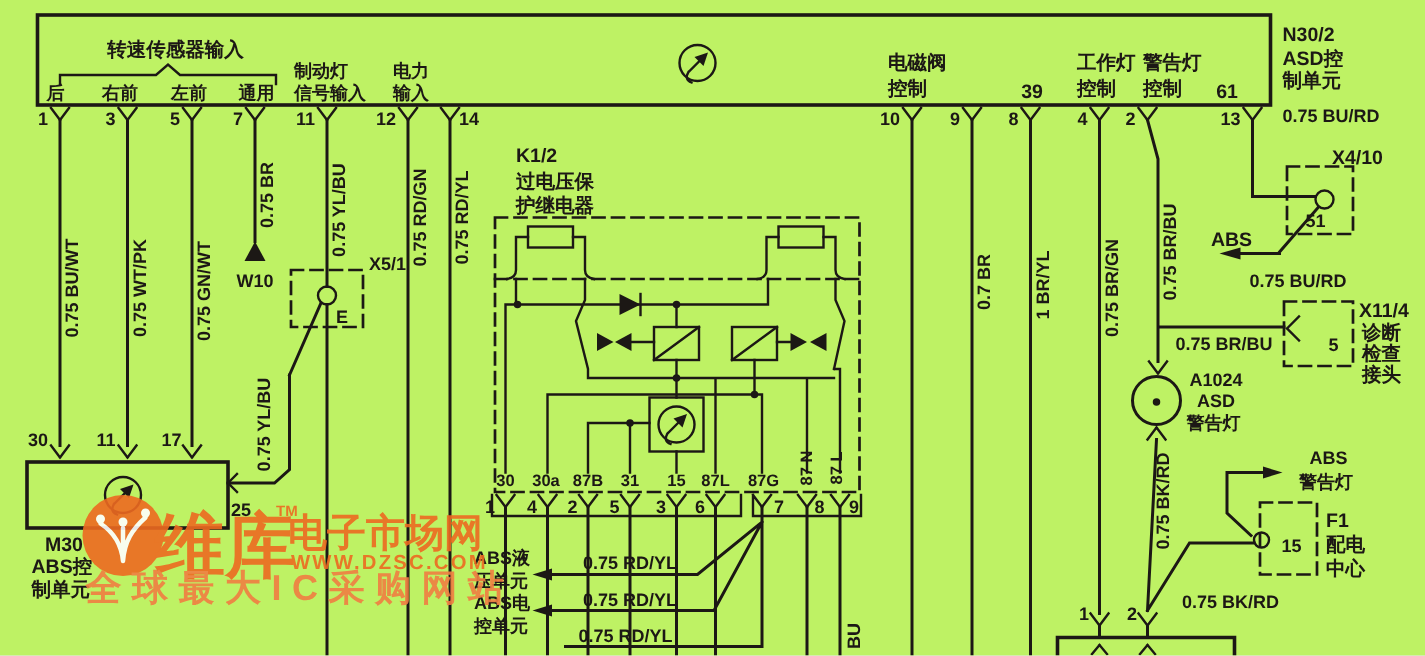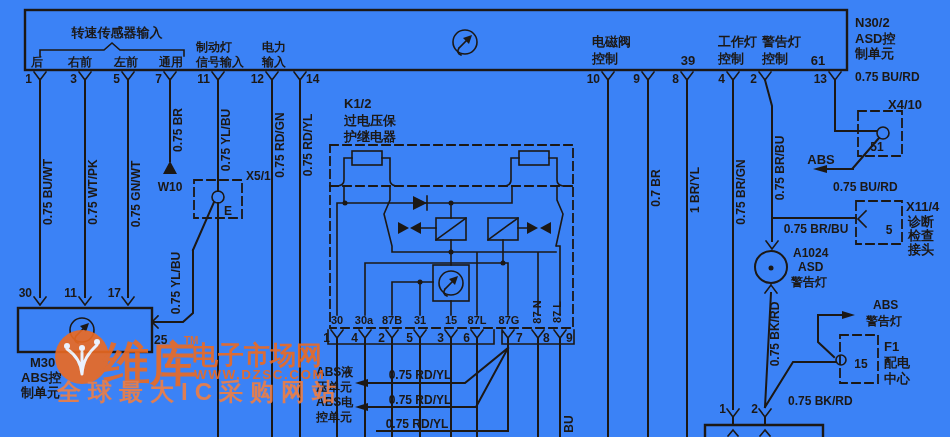--- a/index.html
+++ b/index.html
@@ -1,16 +1,16 @@
 <!DOCTYPE html>
 <html><head>
 <meta charset="utf-8">
 <style>
   html,body{margin:0;padding:0;background:#e8e8e8;}
-  .stage{width:950px;height:437px;background:#3b82f6;position:relative;overflow:hidden;}
+  .stage{width:950px;height:437px;background:#bef264;position:relative;overflow:hidden;}
   svg{display:block;}
   .ink{stroke:#1c1815;fill:none;stroke-width:2;stroke-linecap:square;}
   .thin{stroke-width:1.6;}
   .thick{stroke-width:2.4;}
   .dashed{stroke-dasharray:8 5;stroke-width:1.8;}
   .blk{fill:#1c1815;stroke:none;}
   text{fill:#1c1815;font-family:"Liberation Sans","DejaVu Sans",sans-serif;font-weight:bold;}
   .t13{font-size:13px;}
   .t12{font-size:12px;}
   .t11{font-size:11px;}

